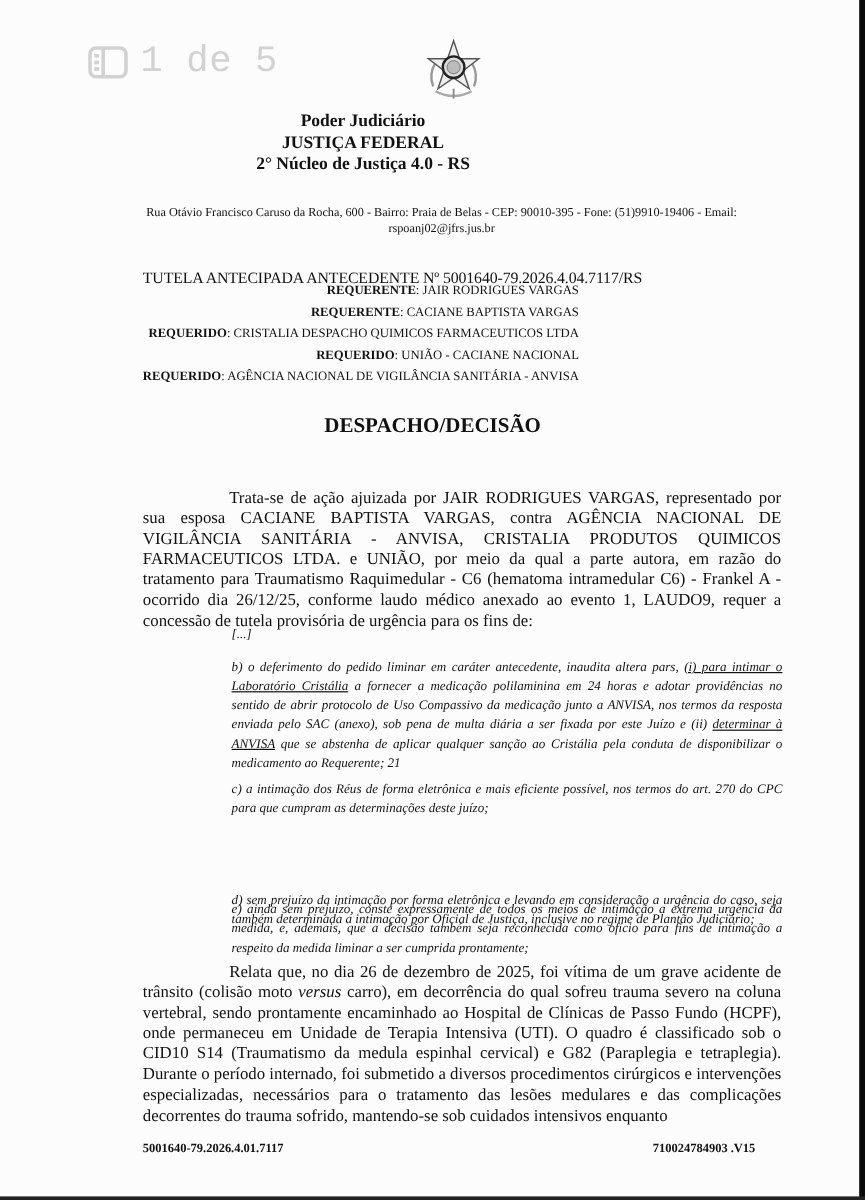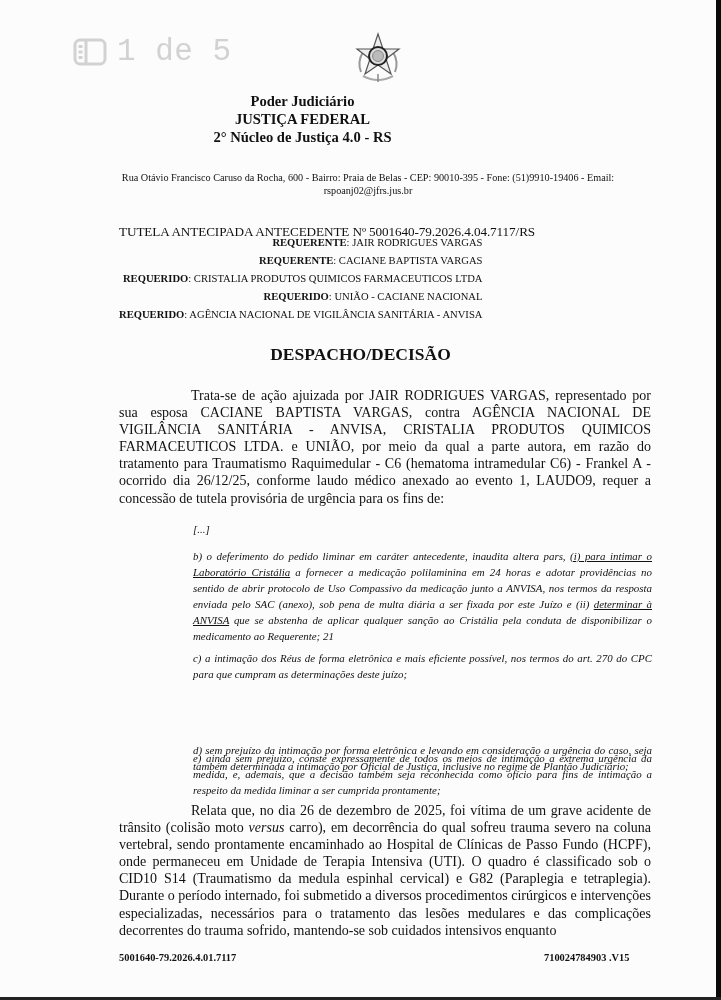--- a/index.html
+++ b/index.html
@@ -30,21 +30,21 @@
   .party { font-size: 10.6px; line-height: 18px; }
   .party b { font-weight: bold; }
 
   .doc-title { position: absolute; left: 0; width: 721px; top: 344px; text-align: center; font-weight: bold; font-size: 17.5px; }
 
   .para {
     position: absolute; left: 119px; width: 532px; text-align: justify;
     font-size: 14px; line-height: 17.1px; text-align-last: left;
   }
   .para .indent { display: inline-block; width: 72px; }
-  .p1 { top: 387px; }
+  .p1 { top: 407px; }
   .p2 { top: 802px; }
 
   .quote {
     position: absolute; left: 193px; width: 459px; font-style: italic;
     font-size: 10.9px; line-height: 16px; text-align: justify; text-align-last: left;
   }
   .q0 { top: 521px; }
   .q1 { top: 548px; }
   .q2 { top: 650px; }
   .q3 { top: 720px; margin-top: 22px; }
@@ -89,21 +89,21 @@
 <div class="address">
   <div>Rua Otávio Francisco Caruso da Rocha, 600 - Bairro: Praia de Belas - CEP: 90010-395 - Fone: (51)9910-19406 - Email:</div>
   <div>rspoanj02@jfrs.jus.br</div>
 </div>
 
 <div class="process-title">TUTELA ANTECIPADA ANTECEDENTE Nº 5001640-79.2026.4.04.7117/RS</div>
 
 <div class="parties">
   <div class="party"><b>REQUERENTE</b><span>: JAIR RODRIGUES VARGAS</span></div>
   <div class="party"><b>REQUERENTE</b><span>: CACIANE BAPTISTA VARGAS</span></div>
-  <div class="party"><b>REQUERIDO</b><span>: CRISTALIA PRODUTOS QUIMICOS FARMACEUTICOS LTDA</span></div>
+  <div class="party"><b>REQUERIDO</b><span>: CRISTALIA DESPACHO QUIMICOS FARMACEUTICOS LTDA</span></div>
   <div class="party"><b>REQUERIDO</b><span>: UNIÃO - CACIANE NACIONAL</span></div>
   <div class="party"><b>REQUERIDO</b><span>: AGÊNCIA NACIONAL DE VIGILÂNCIA SANITÁRIA - ANVISA</span></div>
 </div>
 
 <div class="doc-title">DESPACHO/DECISÃO</div>
 
 <div class="para p1"><span class="indent"></span><span>Trata-se de ação ajuizada por JAIR RODRIGUES VARGAS, representado por sua esposa CACIANE BAPTISTA VARGAS, contra AGÊNCIA NACIONAL DE VIGILÂNCIA SANITÁRIA - ANVISA, CRISTALIA PRODUTOS QUIMICOS FARMACEUTICOS LTDA. e UNIÃO, por meio da qual a parte autora, em razão do tratamento para Traumatismo Raquimedular - C6 (hematoma intramedular C6) - Frankel A - ocorrido dia 26/12/25, conforme laudo médico anexado ao evento 1, LAUDO9, requer a concessão de tutela provisória de urgência para os fins de:</span></div>
 
 <div class="quote q0">[...]</div>
 <div class="quote q1"><span>b) o deferimento do pedido liminar em caráter antecedente, inaudita altera pars, </span><span class="u">(i) para intimar o Laboratório Cristália</span><span> a fornecer a medicação polilaminina em 24 horas e adotar providências no sentido de abrir protocolo de Uso Compassivo da medicação junto a ANVISA, nos termos da resposta enviada pelo SAC (anexo), sob pena de multa diária a ser fixada por este Juízo e (ii) </span><span class="u">determinar à ANVISA</span><span> que se abstenha de aplicar qualquer sanção ao Cristália pela conduta de disponibilizar o medicamento ao Requerente; 21</span></div>

